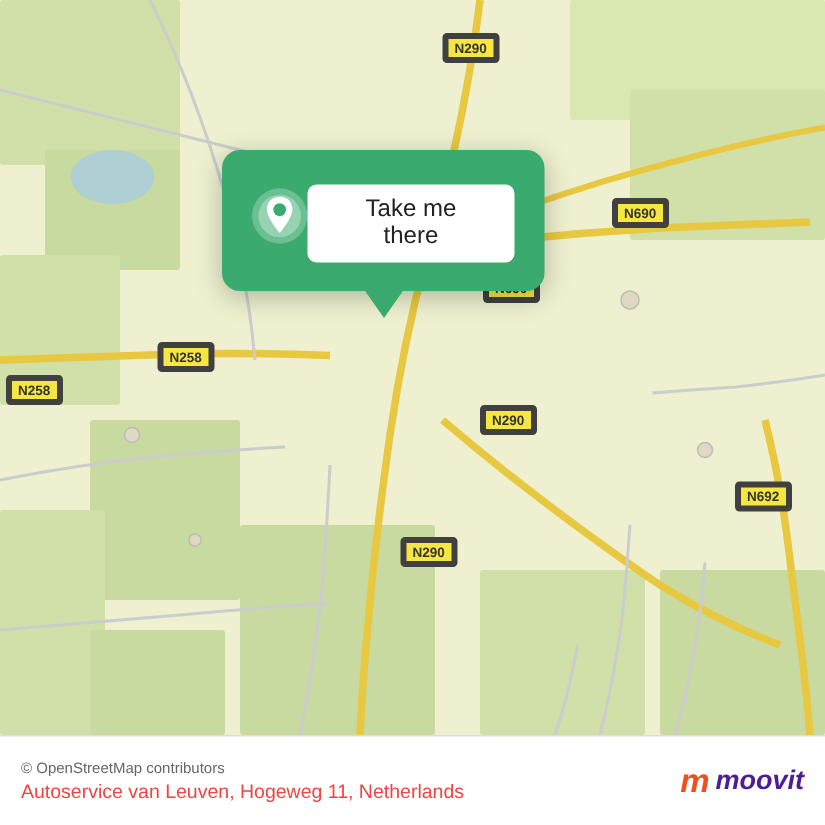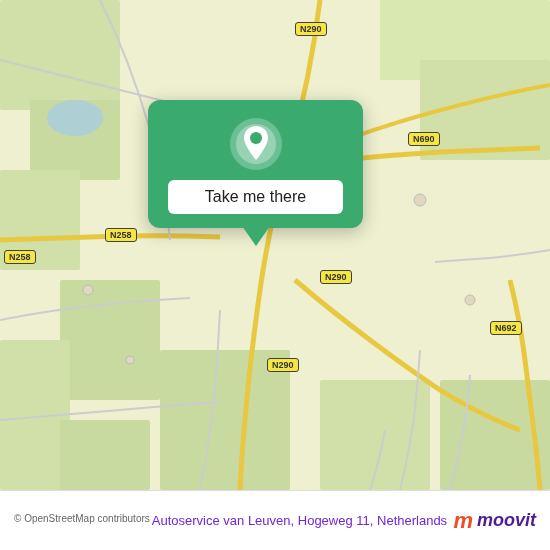--- a/index.html
+++ b/index.html
@@ -39,21 +39,21 @@
 
     
     .popup-card {
       position: absolute;
       top: 100px;
       left: 148px;
       width: 215px;
       background: #3aaa6e;
       border-radius: 12px;
       display: flex;
-      flex-direction: column;
+      flex-direction: row;
       align-items: center;
       padding: 18px 20px 14px;
       box-shadow: 0 4px 18px rgba(0,0,0,0.25);
       z-index: 10;
     }
 
     .popup-card::after {
       content: '';
       position: absolute;
       bottom: -18px;
@@ -91,31 +91,32 @@
       background: white;
       border-top: 1px solid #ddd;
       display: flex;
       align-items: center;
       justify-content: space-between;
       padding: 0 14px;
     }
 
     .footer-left {
       display: flex;
+      flex-direction: column;
       gap: 2px;
     }
 
     .copyright-text {
       font-size: 10px;
       color: #666;
     }
 
     .address-text {
       font-size: 13px;
-      color: #6d28d9;
+      color: #ef4444;
       font-weight: 400;
     }
 
     .moovit-logo {
       display: flex;
       align-items: center;
       gap: 4px;
     }
 
     .moovit-m {
@@ -129,21 +130,21 @@
       font-size: 18px;
       font-weight: 700;
       color: #4c1d95;
       font-style: italic;
     }
 
     
     .road-badge {
       position: absolute;
       background: #f5e642;
-      border: 1px solid #404040;
+      border: 4px solid #404040;
       border-radius: 3px;
       font-size: 9px;
       font-weight: bold;
       color: #333;
       padding: 1px 4px;
     }
   </style>
 </head>
 <body>
 

